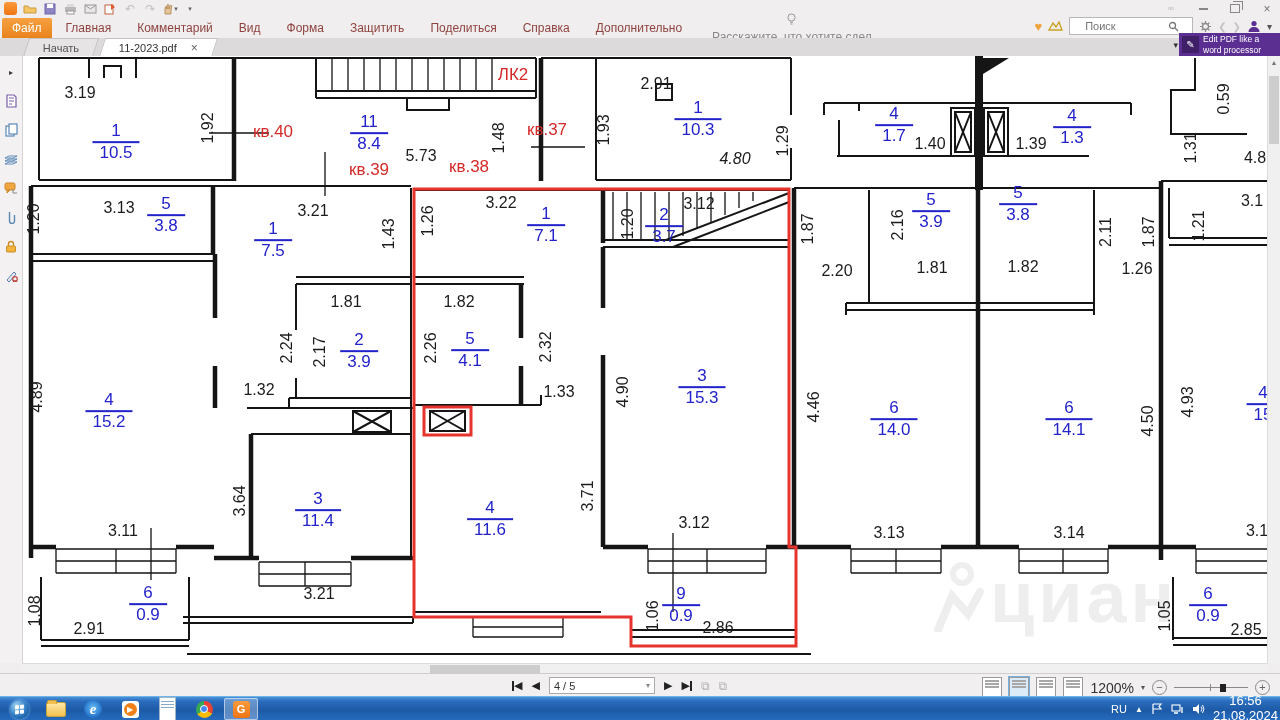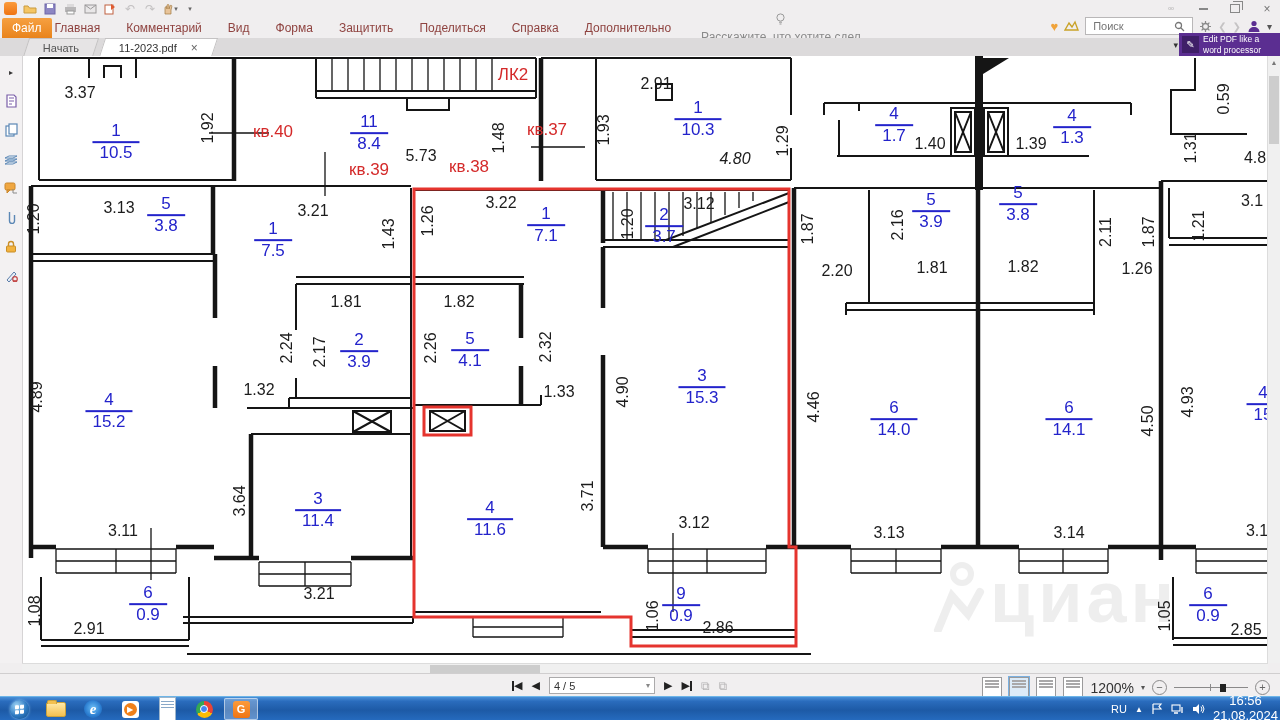--- a/index.html
+++ b/index.html
@@ -8,25 +8,25 @@
   .qat{position:absolute;left:2px;top:1px;display:flex;gap:4px;align-items:center;}
   .qat .qicon{width:16px;height:15px;display:flex;align-items:center;justify-content:center;}
   .win-title{position:absolute;left:0;top:3px;width:1280px;text-align:center;font-size:11px;color:#555;pointer-events:none;}
   .win-ctrls{position:absolute;right:4px;top:2px;display:flex;gap:14px;align-items:center;color:#777;}
   .wc{width:18px;height:13px;display:flex;align-items:center;justify-content:center;font-size:12px;}
   .wc .minline{width:9px;height:2px;background:#888;}
   .wc .restore{width:8px;height:7px;border:1px solid #888;box-shadow:2px -2px 0 -0px #f0eeef,3px -3px 0 0px #888;}
   
   .menurow{position:absolute;left:0;top:18px;width:1280px;height:20px;background:#f0eeef;display:flex;align-items:center;}
   .file-tab{background:linear-gradient(#f6a041,#e8821a);color:#fff;font-size:12px;padding:3px 10px 4px;border-radius:2px 2px 0 0;margin-left:2px;}
-  .menu-items{display:flex;align-items:center;margin-left:3px;gap:26px;font-size:12px;color:#8f4340;}
+  .menu-items{display:flex;align-items:center;margin-left:14px;gap:26px;font-size:12px;color:#8f4340;}
   .menu-items span{white-space:nowrap;}
   .tellme{display:flex;align-items:center;gap:5px;margin-left:30px;color:#8a8a8a;font-size:12px;flex-direction:column;}
   .search-cluster{position:absolute;right:8px;top:17px;display:flex;align-items:center;gap:6px;}
-  .search-box{width:96px;height:16px;background:#fff;border:1px solid #b9b7b8;display:flex;align-items:center;padding:0 5px;gap:3px;}
+  .search-box{width:96px;height:16px;background:#fff;border:1px solid #b9b7b8;display:flex;align-items:center;padding:0 13px;gap:3px;justify-content:space-between;}
   .search-box input{border:none;outline:none;width:76px;font-size:11px;color:#888;font-family:"Liberation Sans",sans-serif;background:transparent;}
   .mini{font-size:10px;color:#888;}
   
   .tabbar{position:absolute;left:0;top:38px;width:1280px;height:18px;background:#dcdadb;border-bottom:1px solid #cfcdce;}
   .doc-tabs{position:absolute;left:26px;top:0;display:flex;height:18px;}
   .dtab{position:relative;height:18px;display:flex;align-items:center;padding:0 16px;font-size:11px;color:#555;transform:skewX(-18deg);border:1px solid #c4c2c3;border-bottom:none;background:#e6e4e5;margin-right:6px;}
   .dtab>*{transform:skewX(18deg);display:flex;gap:14px;align-items:center;}
   .dtab.active{background:#fff;color:#333;}
   .dtab .closex{color:#666;font-size:12px;}
   .banner{position:absolute;right:0;top:33px;width:98px;height:23px;background:#5b2e91;color:#fff;display:flex;align-items:center;gap:4px;padding-left:3px;z-index:5;}
@@ -428,21 +428,21 @@
         <span class="a">0.9</span>
       </div>
       <div class="room" style="left: 658px; top: 549px;">
         <span class="n">9</span>
         <span class="a">0.9</span>
       </div>
       <div class="room" style="left: 1185px; top: 549px;">
         <span class="n">6</span>
         <span class="a">0.9</span>
       </div>
-      <span class="dim" style="left: 57px; top: 37px;">3.37</span>
+      <span class="dim" style="left: 57px; top: 37px;">3.19</span>
       <span class="dim v" style="left: 185px; top: 72px;">1.92</span>
       <span class="dim" style="left: 398px; top: 100px;">5.73</span>
       <span class="dim v" style="left: 476px; top: 82px;">1.48</span>
       <span class="dim" style="left: 633px; top: 28px;">2.91</span>
       <span class="dim v" style="left: 581px; top: 74px;">1.93</span>
       <span class="dim" style="left: 712px; top: 103px; font-style: italic;">4.80</span>
       <span class="dim v" style="left: 760px; top: 85px;">1.29</span>
       <span class="dim" style="left: 907px; top: 88px;">1.40</span>
       <span class="dim" style="left: 1008px; top: 88px;">1.39</span>
       <span class="dim v" style="left: 1201px; top: 43px;">0.59</span>

